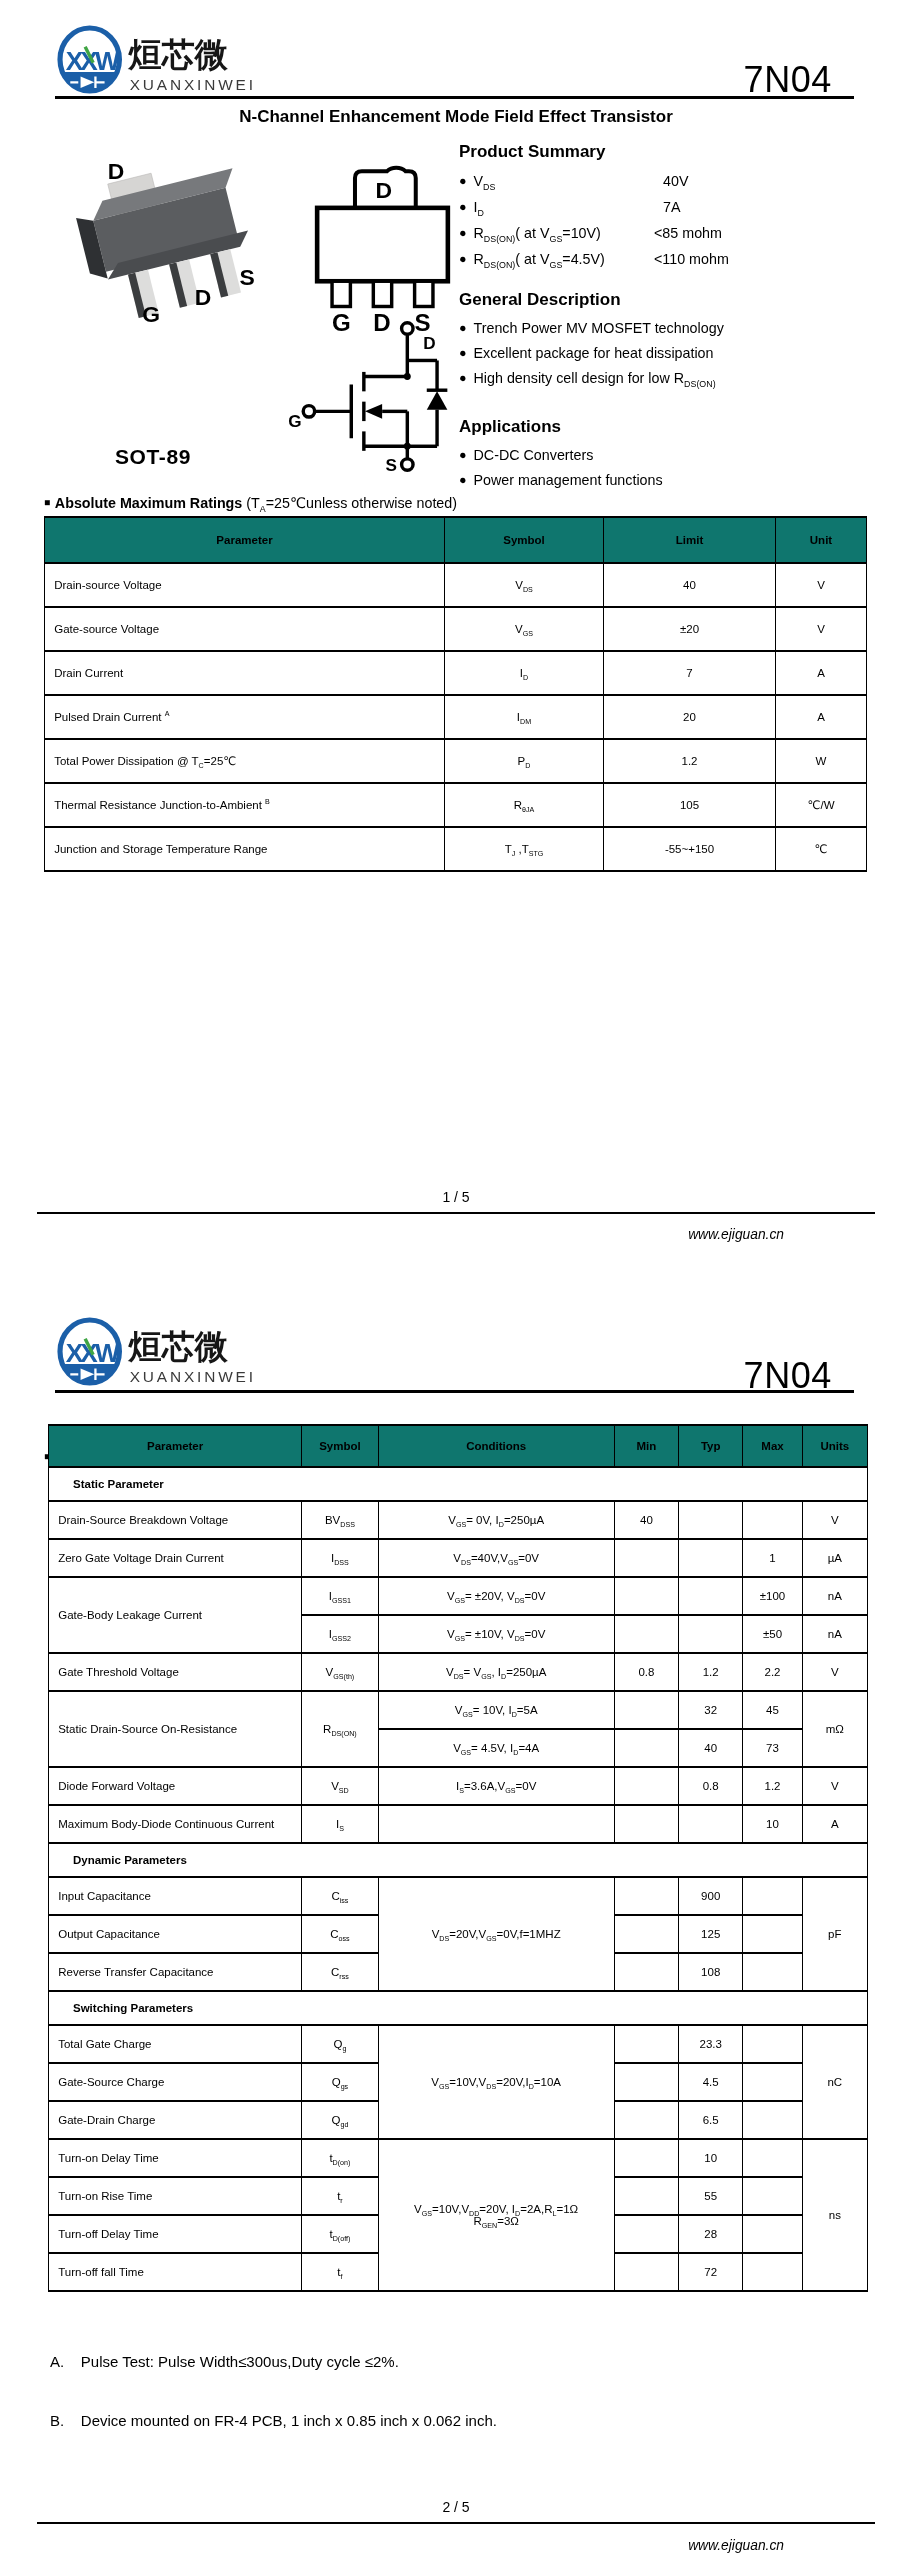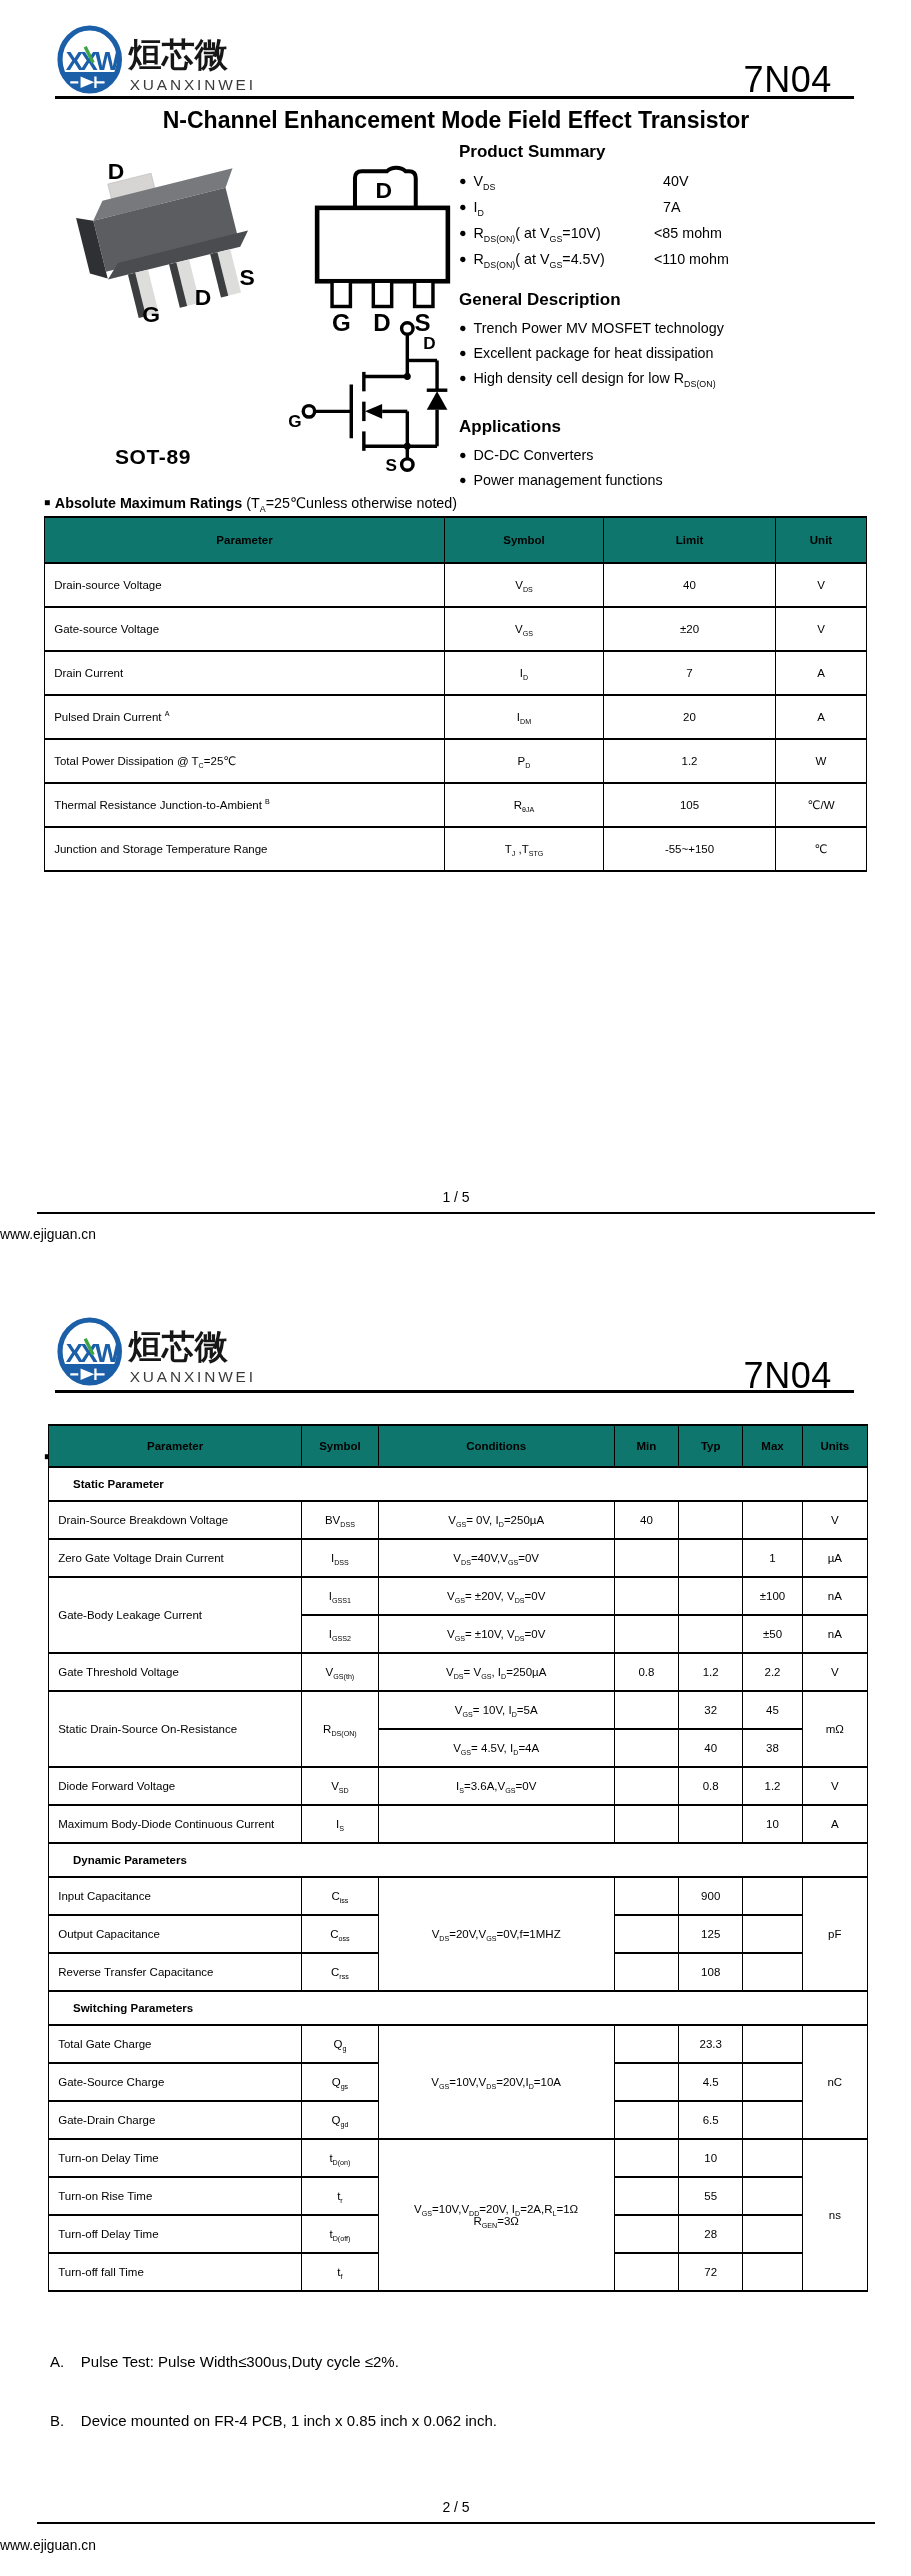--- a/index.html
+++ b/index.html
@@ -3,41 +3,41 @@
 <meta charset="utf-8">
 <style>
   html,body{margin:0;padding:0;background:#fff;}
   body{width:912px;height:2576px;position:relative;font-family:"Liberation Sans","DejaVu Sans",sans-serif;color:#000;}
   .abs{position:absolute;}
   sub{font-size:62%;line-height:0;}
   sup{font-size:62%;line-height:0;}
   .rule{background:#000;}
   
   .part-number{font-size:36px;letter-spacing:0.6px;}
-  .doc-title{width:912px;text-align:center;font-size:23px;font-weight:bold;}
+  .doc-title{width:912px;text-align:center;font-size:17px;font-weight:bold;}
   
   .col-heading{font-size:17px;font-weight:bold;margin-bottom:5.7px;}
   .bullet-line{position:relative;font-size:14.3px;height:26px;display:flex;align-items:center;}
   .bullet-dot{font-size:12.6px;margin-right:6.9px;}
   .bullet-value{position:absolute;left:204px;top:50%;transform:translateY(-50%);}
   
   .sec-heading{font-size:14.3px;}
   .sec-heading .marker{font-size:10.3px;vertical-align:1.7px;margin-right:4.6px;}
   .sec-heading .bold{font-weight:bold;}
   
   table{border-collapse:collapse;table-layout:fixed;background:#fff;}
   td,th{border-style:solid;border-color:#000;border-top-width:2.3px;border-bottom-width:2.3px;border-left-width:1.1px;border-right-width:1.1px;text-align:center;font-size:11.5px;font-weight:normal;padding:1.1px 2.3px;overflow:hidden;}
   th{background:#0f766e;font-weight:bold;}
   td.param{text-align:left;padding-left:9.2px;}
   td.seclabel{text-align:left;padding-left:24px;font-weight:bold;}
   #t1 tr{height:44px;}  #t1 tr.head{height:46px;}
   #t2 tr{height:38px;}  #t2 tr.head{height:42px;} #t2 tr.sec{height:34px;}
   .notes{font-size:15px;line-height:19.5px;white-space:pre-wrap;}
   .footer-page{width:912px;text-align:center;font-size:14px;}
-  .footer-site{width:784px;text-align:left;font-size:13.8px;}
+  .footer-site{width:784px;text-align:right;font-size:13.8px;font-style:italic;}
   .sot-name{font-size:21px;font-weight:bold;letter-spacing:0.6px;}
 </style>
 </head>
 <body>
 
 <div class="abs" style="left:55px;top:24px;">
   <svg width="198" height="72" viewBox="0 0 345 126">
     <defs>
         <clipPath id="lc1">
           <ellipse cx="60" cy="62" rx="52" ry="55"></ellipse>
@@ -350,21 +350,21 @@
     <td>V<sub>GS</sub>= 10V, I<sub>D</sub>=5A</td>
     <td></td>
     <td>32</td>
     <td>45</td>
     <td rowspan="2">mΩ</td>
   </tr>
   <tr>
     <td>V<sub>GS</sub>= 4.5V, I<sub>D</sub>=4A</td>
     <td></td>
     <td>40</td>
-    <td>38</td>
+    <td>73</td>
   </tr>
   <tr>
     <td class="param">Diode Forward Voltage</td>
     <td>V<sub>SD</sub></td>
     <td>I<sub>S</sub>=3.6A,V<sub>GS</sub>=0V</td>
     <td></td>
     <td>0.8</td>
     <td>1.2</td>
     <td>V</td>
   </tr>

